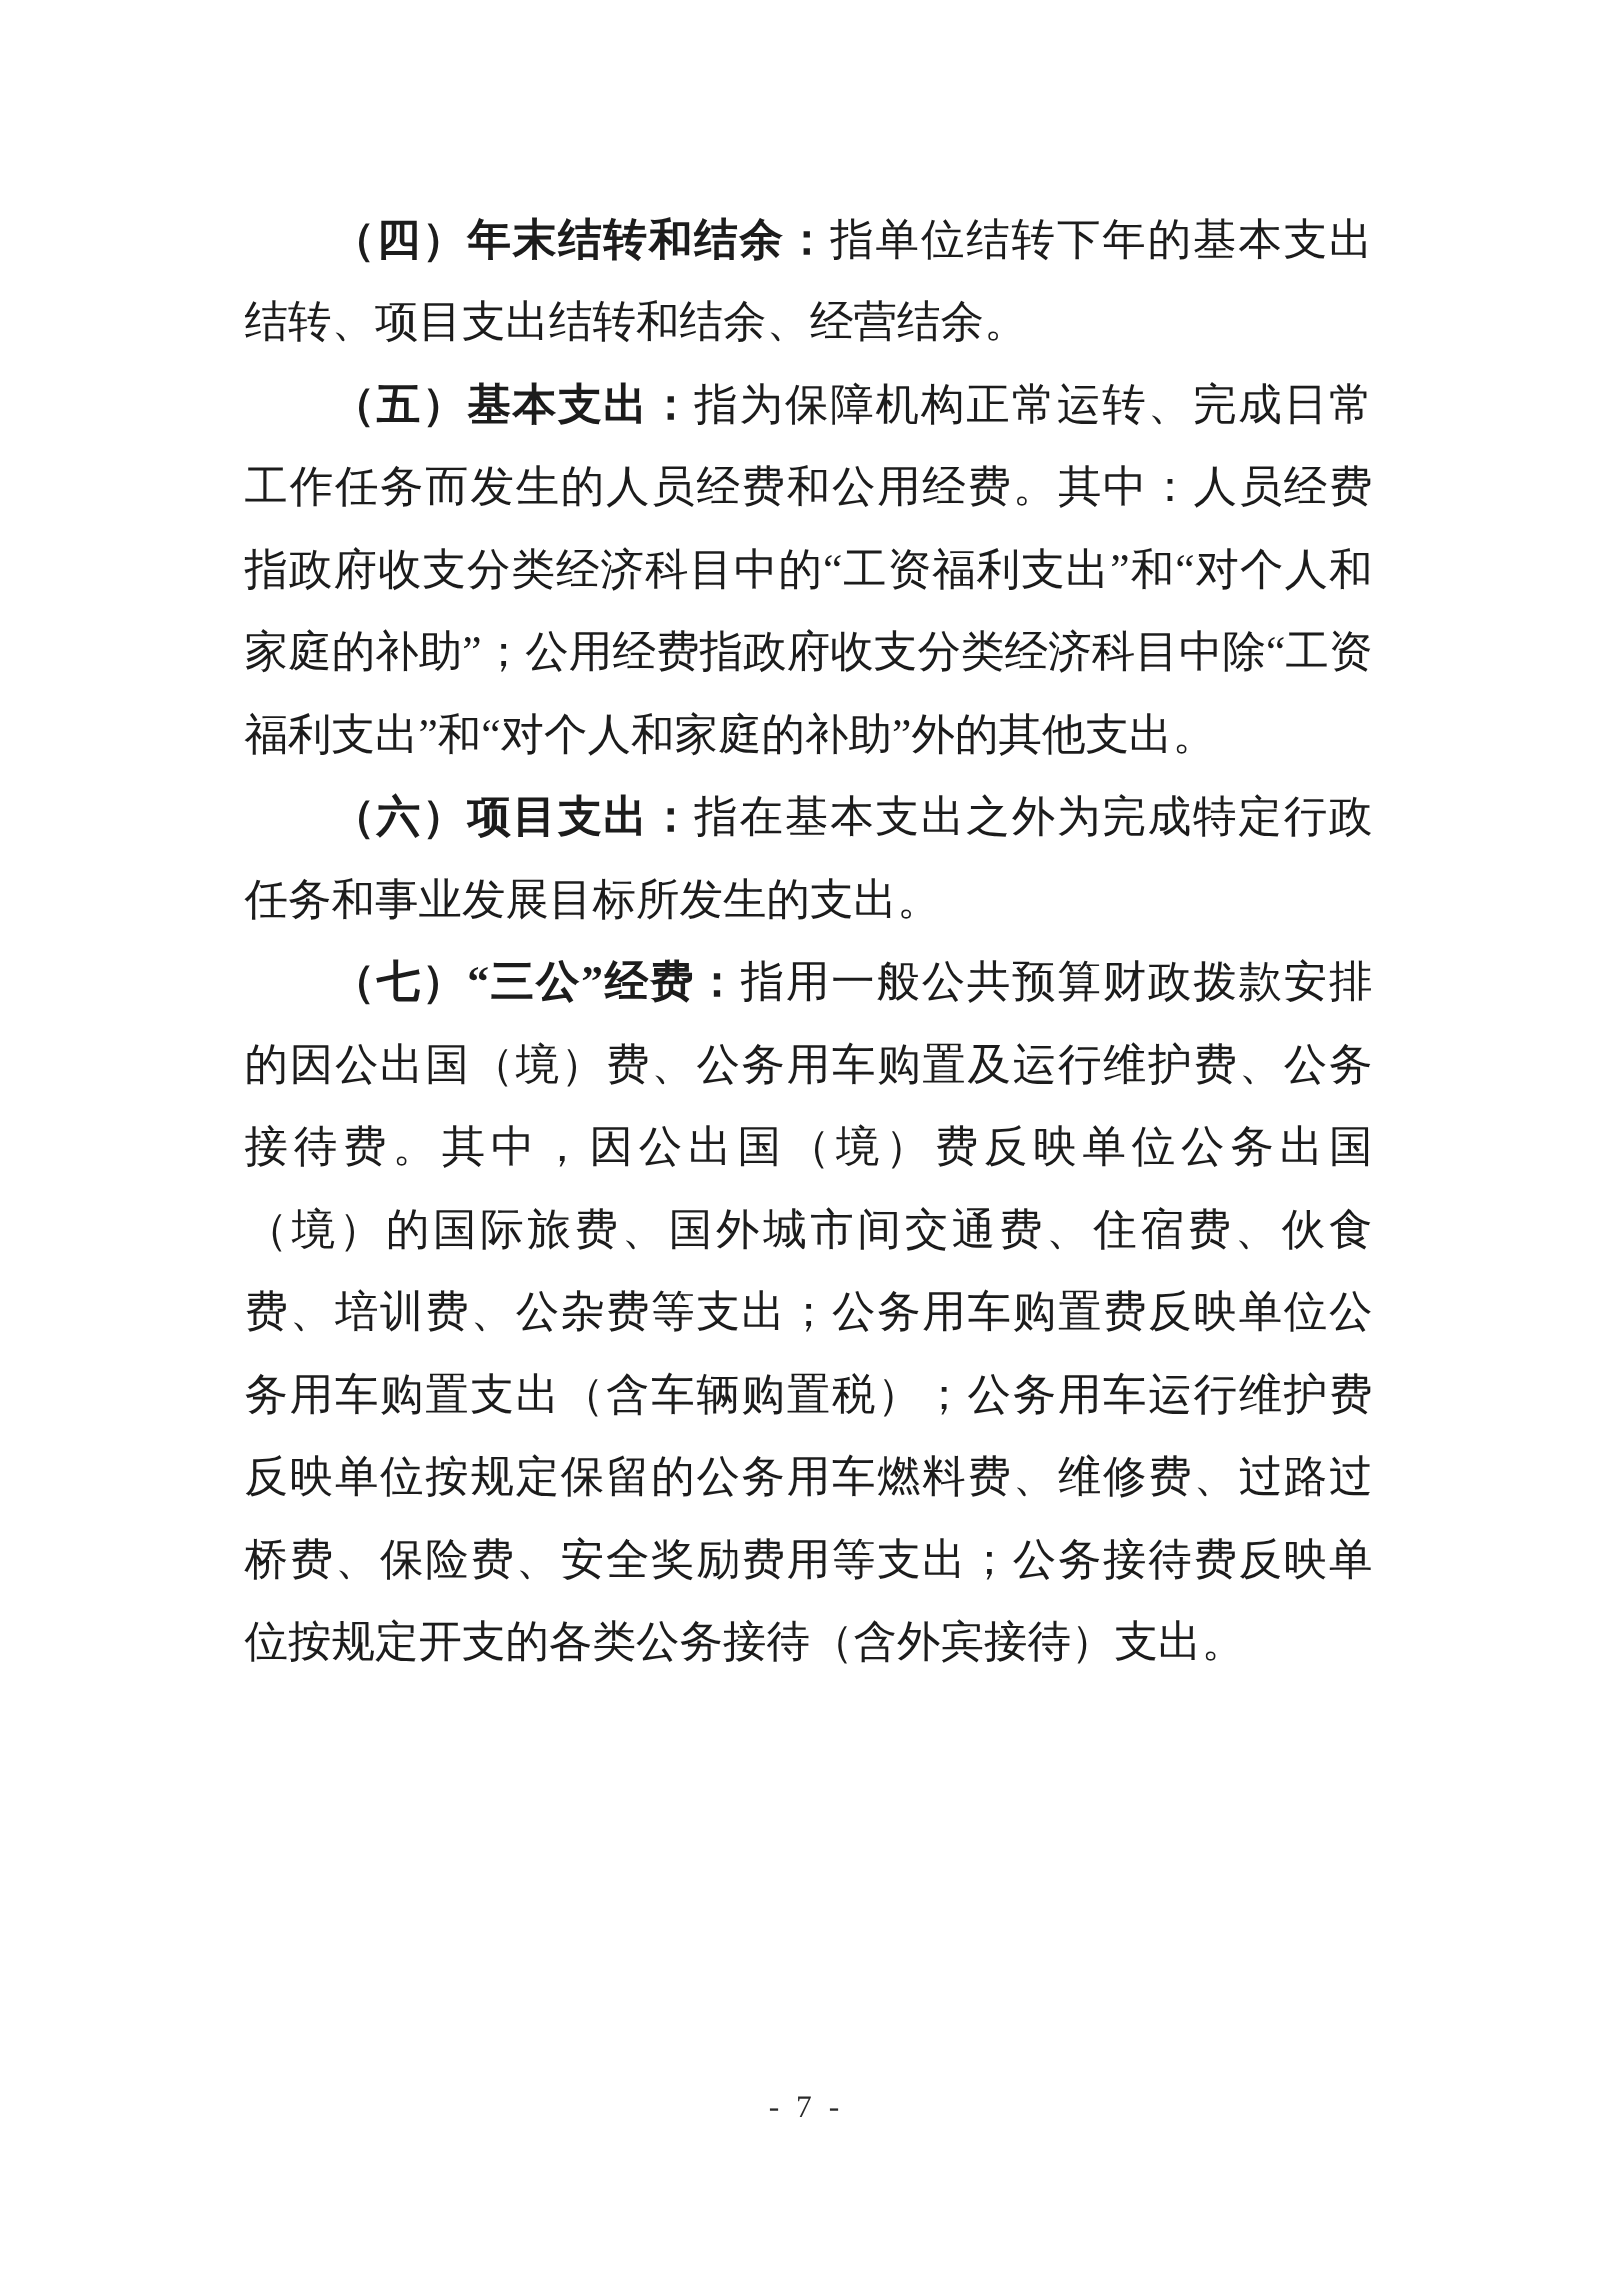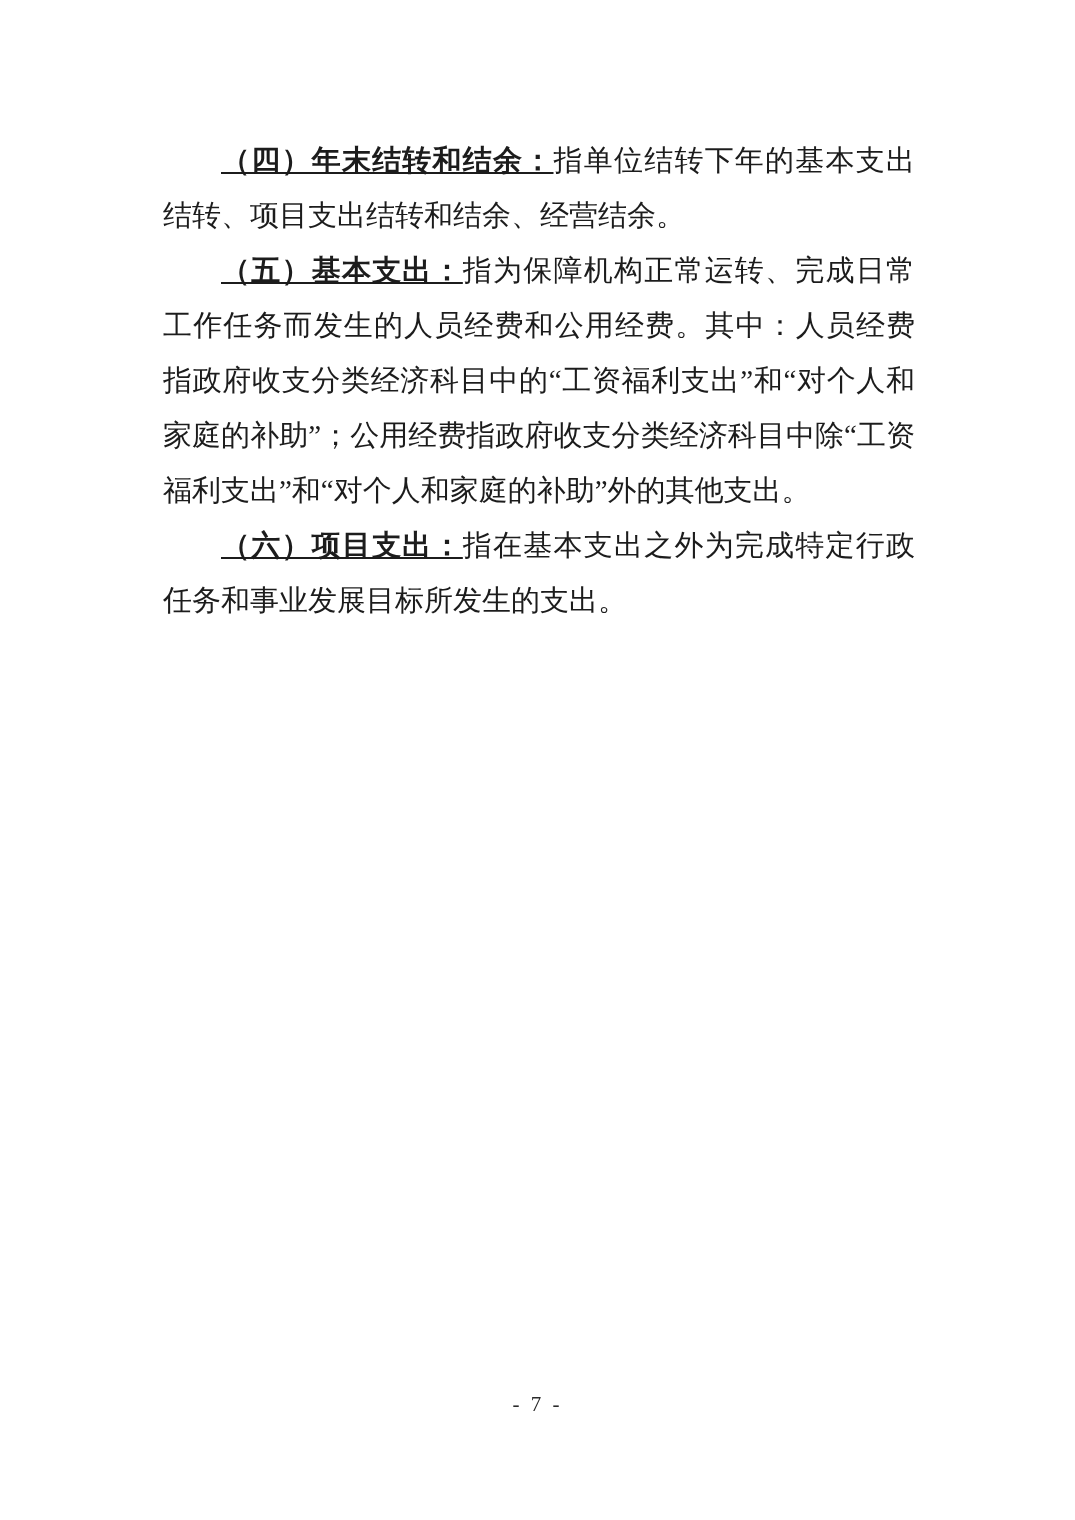--- a/index.html
+++ b/index.html
@@ -25,21 +25,20 @@
     padding: 0;
     font-size: 29px;
     line-height: 55px;
     color: #1c1c1c;
     text-align: justify;
     text-justify: inter-character;
     text-indent: 58px;
   }
   .para-label {
     font-weight: bold;
-    text-decoration: underline;
   }
   .page-footer {
     position: absolute;
     left: 0;
     top: 1392px;
     width: 1075px;
     text-align: center;
     font-size: 21px;
     color: #2a2a2a;
     letter-spacing: 3px;
@@ -51,15 +50,18 @@
 <div class="doc-body">
   <p class="para">
     <span class="para-label">（四）年末结转和结余：</span><span>指单位结转下年的基本支出结转、项目支出结转和结余、经营结余。</span>
   </p>
   <p class="para">
     <span class="para-label">（五）基本支出：</span><span>指为保障机构正常运转、完成日常工作任务而发生的人员经费和公用经费。其中：人员经费指政府收支分类经济科目中的“工资福利支出”和“对个人和家庭的补助”；公用经费指政府收支分类经济科目中除“工资福利支出”和“对个人和家庭的补助”外的其他支出。</span>
   </p>
   <p class="para">
     <span class="para-label">（六）项目支出：</span><span>指在基本支出之外为完成特定行政任务和事业发展目标所发生的支出。</span>
   </p>
+  <p class="para">
+    <span class="para-label">（七）“三公”经费：</span><span>指用一般公共预算财政拨款安排的因公出国（境）费、公务用车购置及运行维护费、公务接待费。其中，因公出国（境）费反映单位公务出国（境）的国际旅费、国外城市间交通费、住宿费、伙食费、培训费、公杂费等支出；公务用车购置费反映单位公务用车购置支出（含车辆购置税）；公务用车运行维护费反映单位按规定保留的公务用车燃料费、维修费、过路过桥费、保险费、安全奖励费用等支出；公务接待费反映单位按规定开支的各类公务接待（含外宾接待）支出。</span>
+  </p>
 </div>
 
 <div class="page-footer">- 7 -</div>
 
 </body></html>

